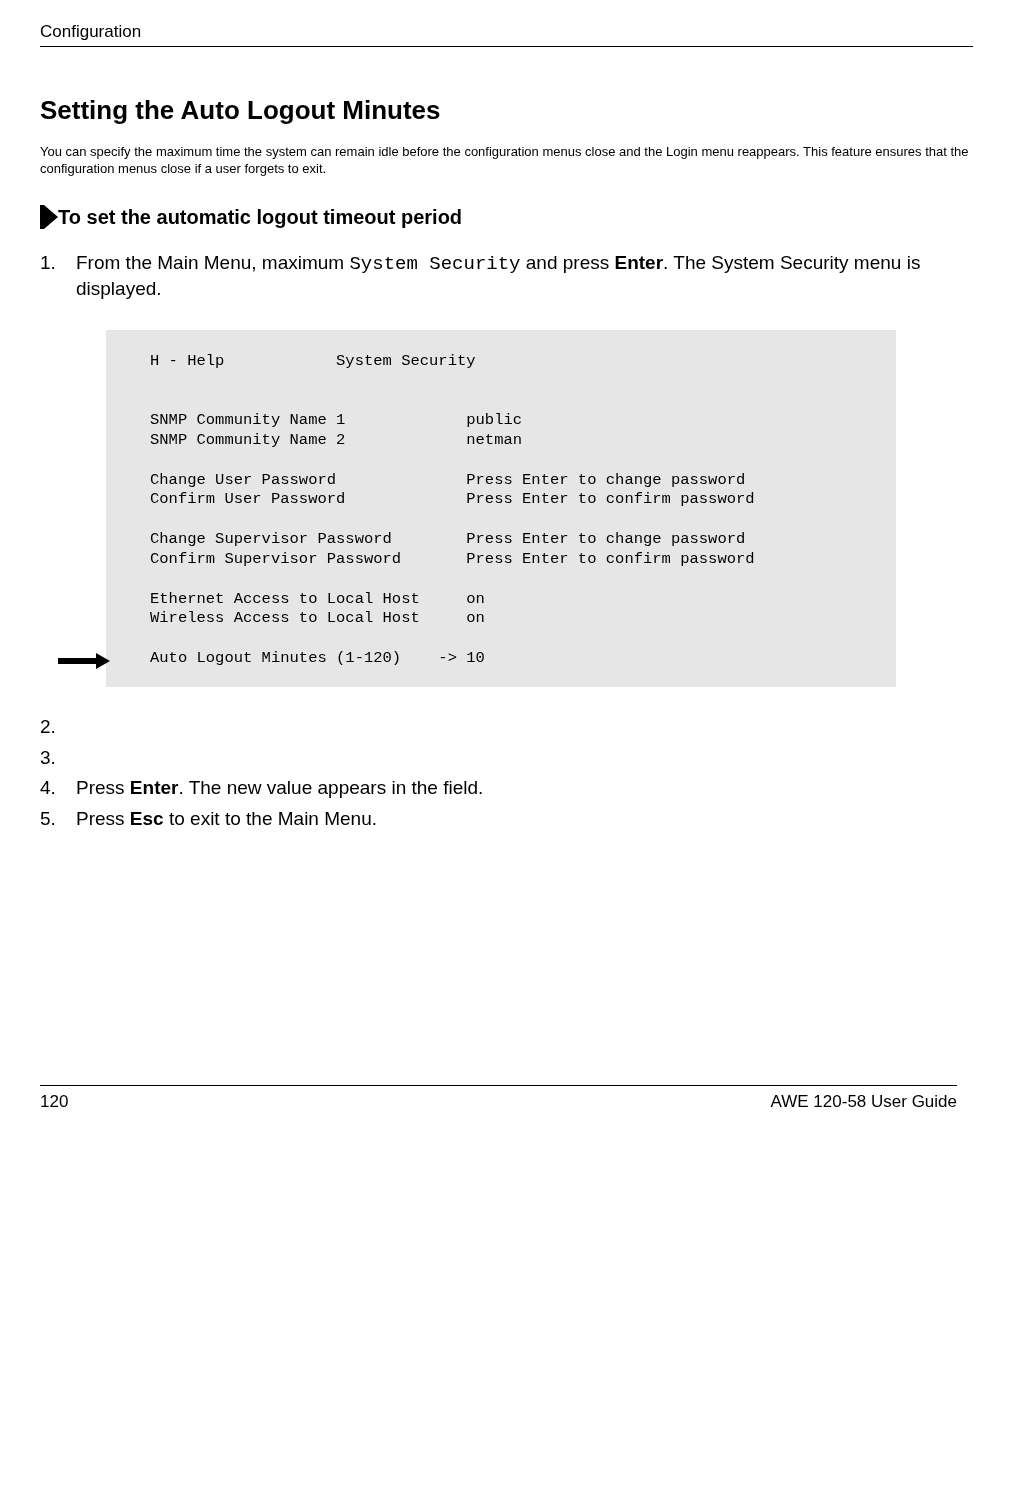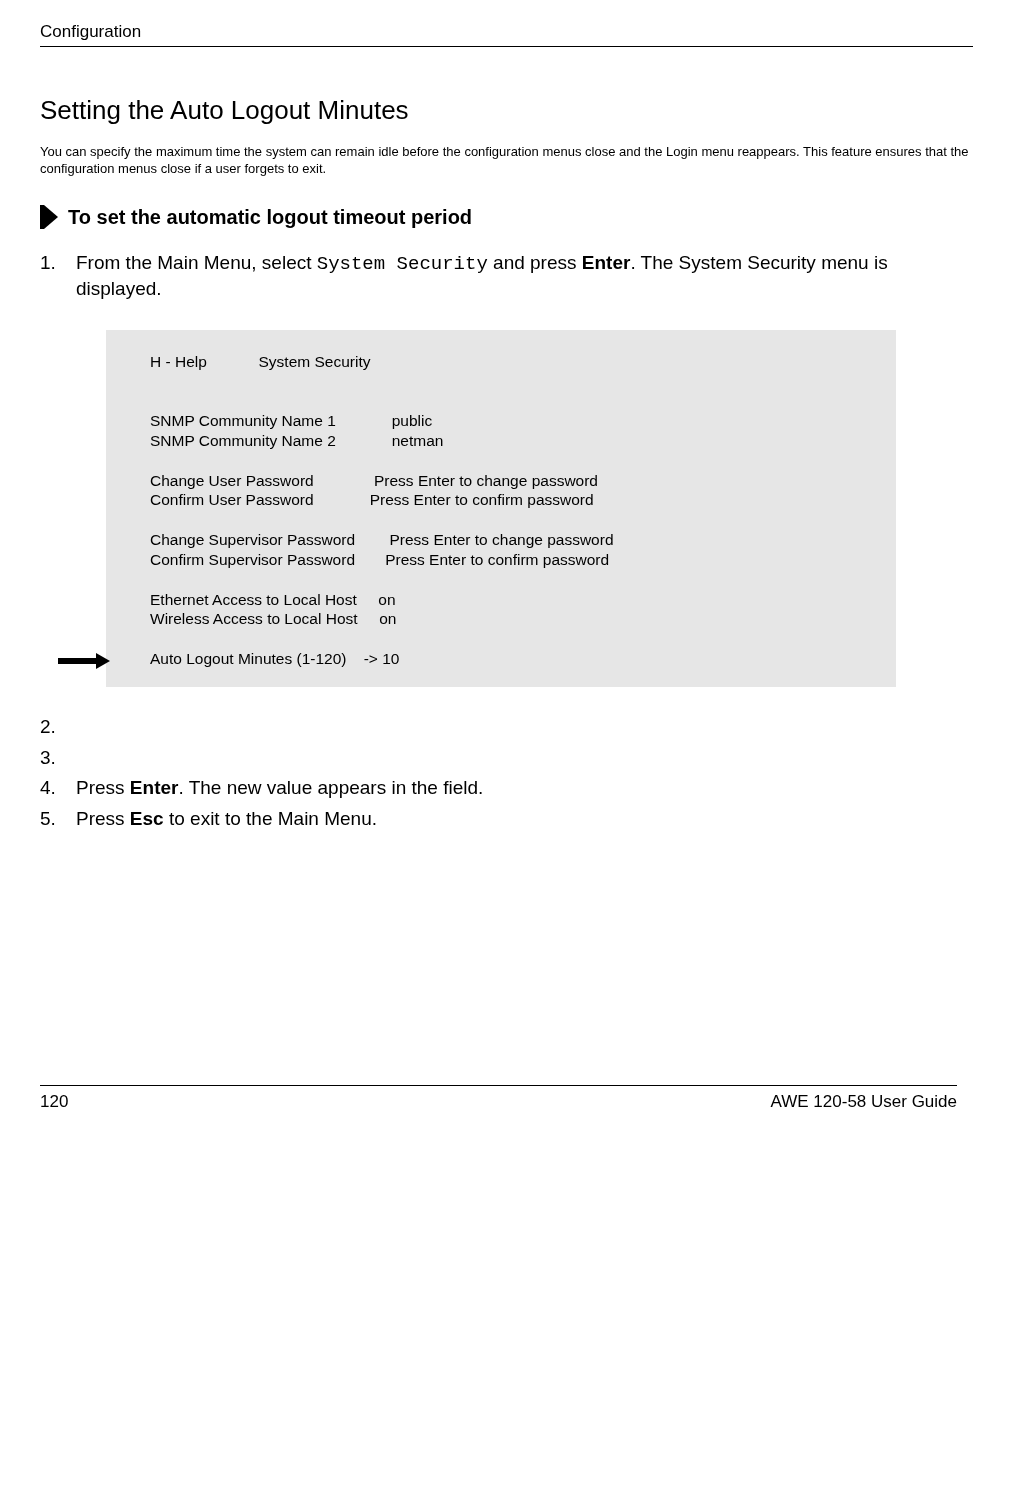--- a/index.html
+++ b/index.html
@@ -1,34 +1,34 @@
 <!DOCTYPE html>
 <html><head>
 <meta charset="utf-8">
 <style>
   * { box-sizing: border-box; margin: 0; padding: 0; }
   html, body { width: 1013px; height: 1496px; background: #fff; font-family: "Times New Roman", Georgia, serif; color: #000; }
   .page { width: 1013px; height: 1144px; position: relative; padding: 22px 40px 40px 40px; }
   .running-head { font-size: 17px; font-family: "Helvetica Neue", Arial, sans-serif; }
   .head-rule { border: 0; border-top: 1px solid #000; margin-top: 4px; }
-  .sec-title { font-family: "Helvetica Neue", Arial, sans-serif; font-weight: 400; font-size: 26px; margin-top: 48px; }
+  .sec-title { font-family: "Helvetica Neue", Arial, sans-serif; font-weight: 700; font-size: 26px; margin-top: 48px; }
   .body-p { font-size: 13px; line-height: 1.28; margin-top: 18px; font-family: "Gill Sans", "Trebuchet MS", Arial, sans-serif; }
   .note-p { font-size: 19px; line-height: 1.28; margin-top: 14px; font-family: "Gill Sans", "Trebuchet MS", Arial, sans-serif; }
   .note-label { font-weight: 700; }
   .note-body-first { display: inline; }
-  .proc-row { display: flex; align-items: center; gap: 10px; margin-top: 28px; }
+  .proc-row { display: flex; align-items: center; margin-top: 28px; }
   .proc-icon svg { display: block; }
   .proc-title { font-family: "Helvetica Neue", Arial, sans-serif; font-weight: 700; font-size: 20px; }
   ol.steps { list-style: none; margin-top: 22px; font-family: "Gill Sans", "Trebuchet MS", Arial, sans-serif; font-size: 19px; }
   ol.steps > li { display: flex; gap: 18px; margin-top: 6px; line-height: 1.3; }
   ol.steps > li .num { width: 18px; text-align: left; flex-shrink: 0; }
   .mono { font-family: "Courier New", monospace; font-size: 19px; text-align: center; }
   .bold { font-weight: 700; }
   .screen-wrap { position: relative; margin: 28px 0 28px 66px; }
-  .screen { background: #e6e6e6; padding: 22px 22px 18px 44px; width: 790px; font-family: Liberation Sans, sans-serif; font-size: 15.5px; line-height: 1.28; white-space: pre; }
+  .screen { background: #e6e6e6; padding: 22px 22px 18px 44px; width: 790px; font-family: Liberation Mono, monospace; font-size: 15.5px; line-height: 1.28; white-space: pre; }
   .arrow-callout { position: absolute; left: -48px; bottom: 14px; }
   .footer { position: absolute; left: 40px; right: 56px; bottom: 32px; }
   .foot-rule { border: 0; border-top: 1px solid #000; margin-bottom: 6px; }
   .foot-row { display: flex; justify-content: space-between; font-family: "Gill Sans", "Trebuchet MS", Arial, sans-serif; font-size: 17px; }
 </style>
 </head>
 <body>
 
 <div class="page">
 
@@ -47,21 +47,21 @@
           <polygon points="4,0 18,12 4,24" fill="#000"></polygon>
         </svg>
     </span>
     <span class="proc-title">To set the automatic logout timeout period</span>
   </div>
 
   <ol class="steps">
     <li>
       <span class="num">1.</span>
       <span>
-        <span>From the Main Menu, select </span><span class="mono">System Security</span><span> and press </span><span class="bold">Enter</span><span>. The System Security menu is displayed.</span>
+        <span>From the Main Menu, maximum </span><span class="mono">System Security</span><span> and press </span><span class="bold">Enter</span><span>. The System Security menu is displayed.</span>
       </span>
     </li>
   </ol>
 
   <div class="screen-wrap">
     <div class="arrow-callout">
       <svg width="52" height="16" viewBox="0 0 52 16">
           <rect x="0" y="5" width="38" height="6" fill="#000"></rect>
           <polygon points="38,0 52,8 38,16" fill="#000"></polygon>
         </svg>

